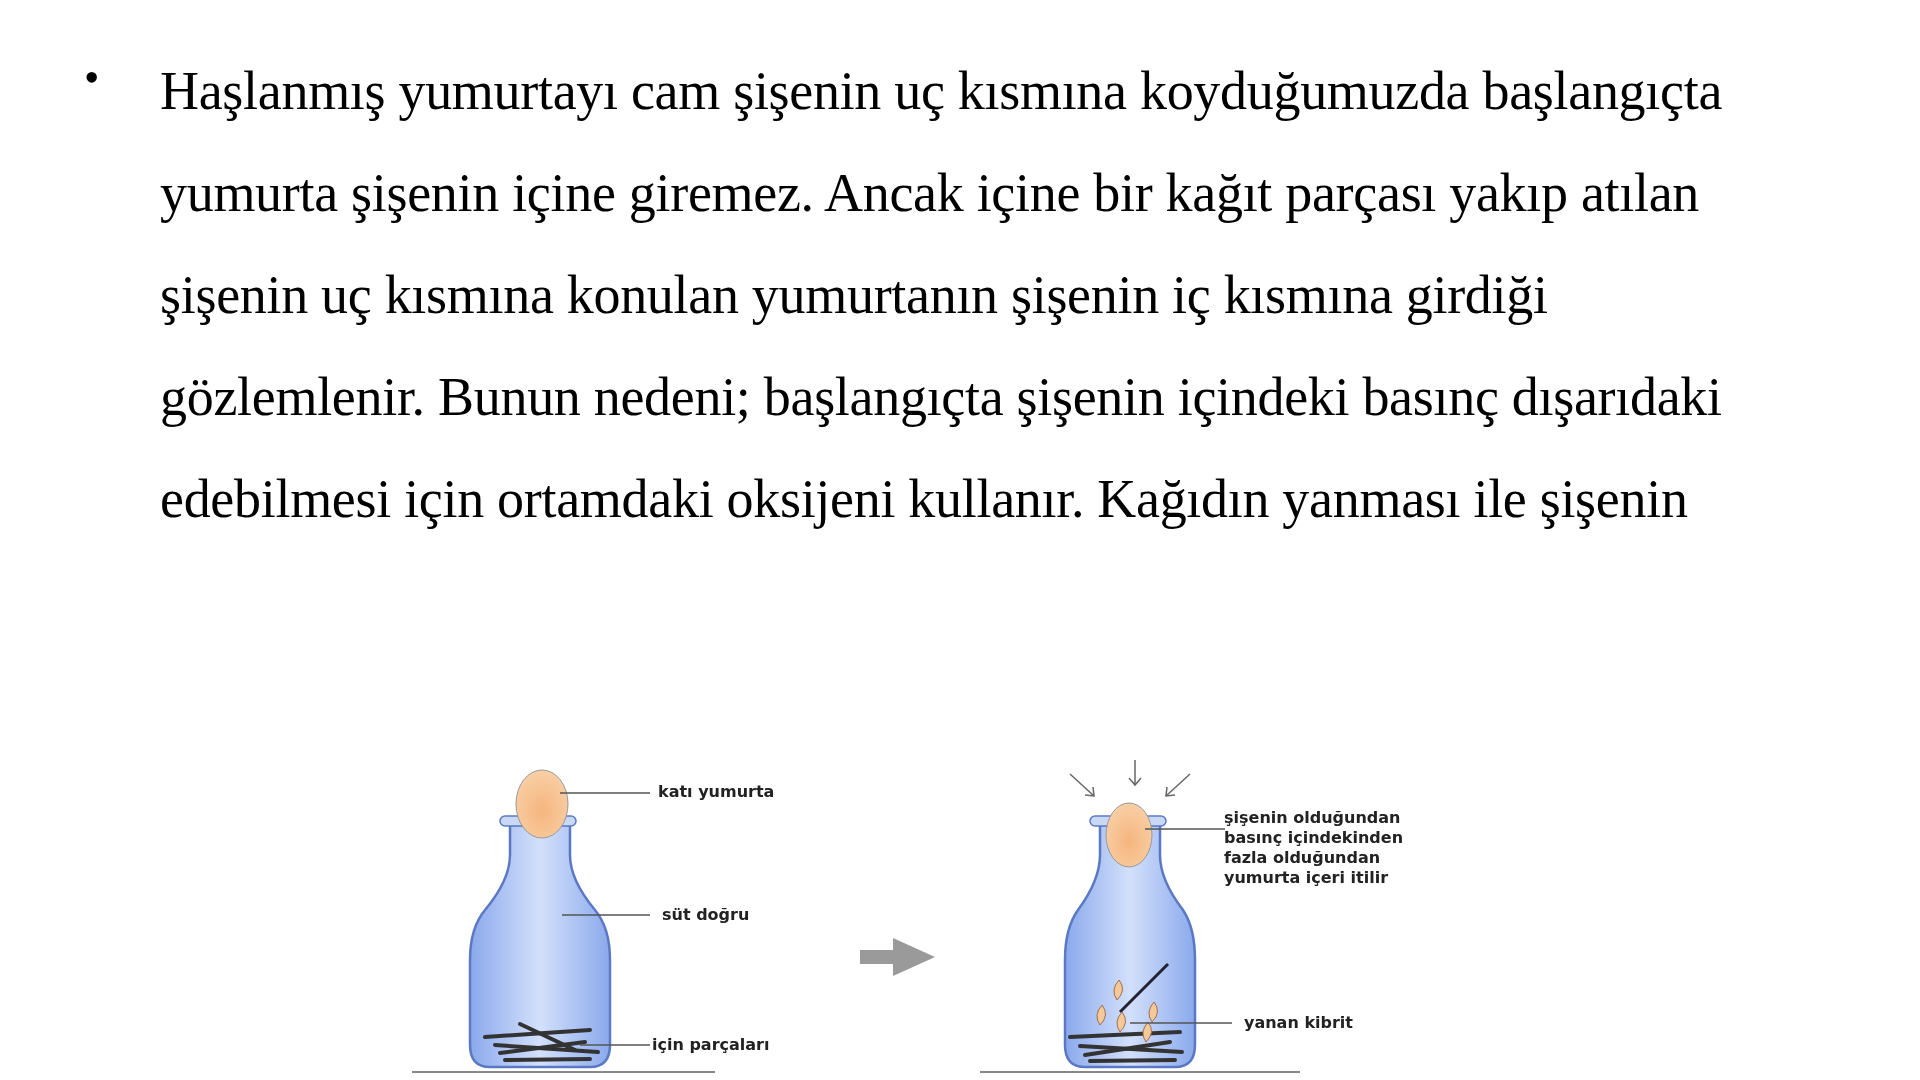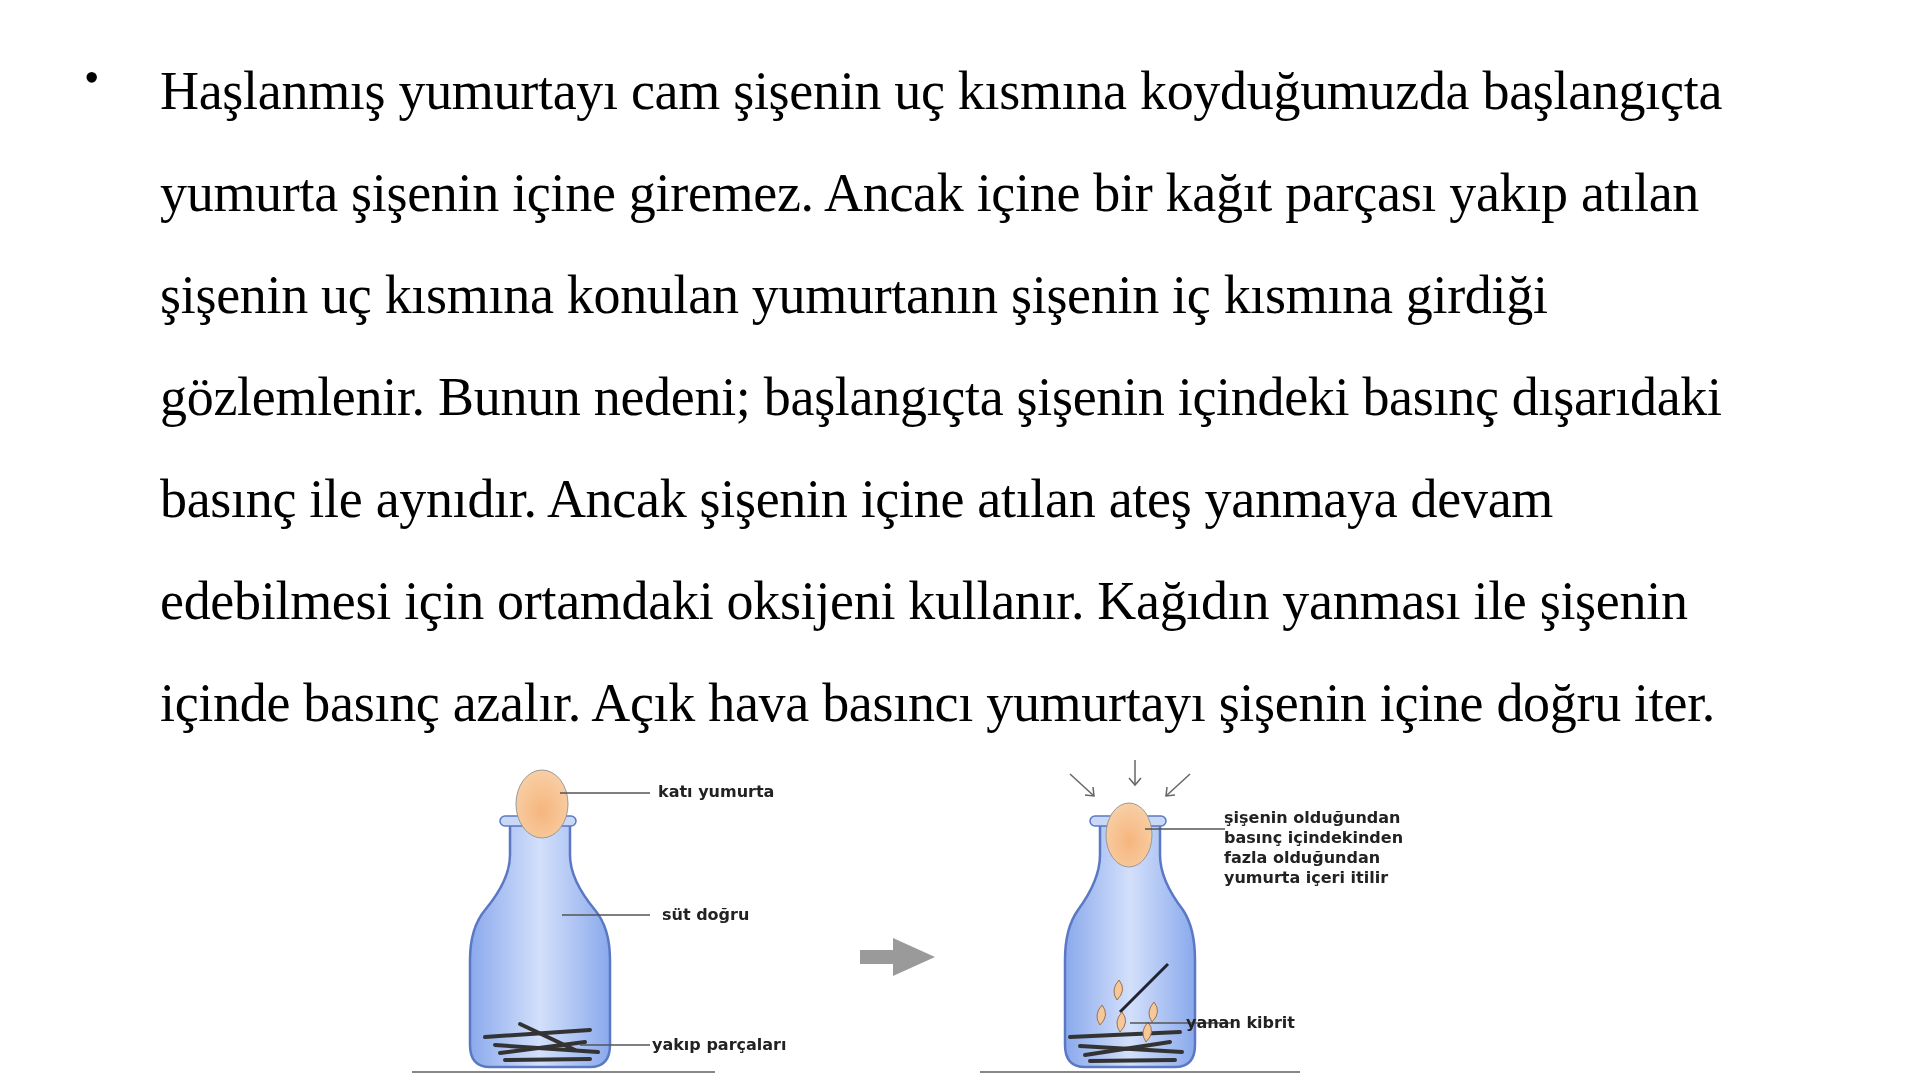--- a/index.html
+++ b/index.html
@@ -12,23 +12,21 @@
 </style>
 </head>
 <body>
 
 <div class="bullet">•</div>
 <div class="para">
   <div class="line">Haşlanmış yumurtayı cam şişenin uç kısmına koyduğumuzda başlangıçta</div>
   <div class="line">yumurta şişenin içine giremez. Ancak içine bir kağıt parçası yakıp atılan</div>
   <div class="line">şişenin uç kısmına konulan yumurtanın şişenin iç kısmına girdiği</div>
   <div class="line">gözlemlenir. Bunun nedeni; başlangıçta şişenin içindeki basınç dışarıdaki</div>
-  <div class="line">basınç ile aynıdır. Ancak şişenin içine atılan ateş yanmaya devam</div>
   <div class="line">edebilmesi için ortamdaki oksijeni kullanır. Kağıdın yanması ile şişenin</div>
-  <div class="line">içinde basınç azalır. Açık hava basıncı yumurtayı şişenin içine doğru iter.</div>
 </div>
 
 <div class="figure">
   <svg width="1920" height="320" viewBox="0 0 1920 320" style="position:absolute;left:0;top:0">
     <defs>
       <linearGradient id="bg" x1="0" x2="1" y1="0" y2="0">
         <stop offset="0" stop-color="#8aa9ec"></stop>
         <stop offset="0.5" stop-color="#d3e0fb"></stop>
         <stop offset="1" stop-color="#8aa9ec"></stop>
       </linearGradient>
@@ -86,21 +84,21 @@
         <path d="M 1120 272 q -7 -10 2 -20 q 8 10 -2 20 z"></path>
         <path d="M 1152 262 q -7 -10 2 -20 q 8 10 -2 20 z"></path>
         <path d="M 1146 282 q -7 -10 2 -20 q 8 10 -2 20 z"></path>
       </g>
       <line x1="1145" y1="69" x2="1225" y2="69" stroke="#555" stroke-width="1.5"></line>
       <line x1="1130" y1="263" x2="1232" y2="263" stroke="#555" stroke-width="1.5"></line>
     </g>
   </svg>
   <div class="lbl" style="left:658px; top:22px;">katı yumurta</div>
   <div class="lbl" style="left:662px; top:145px;">süt doğru</div>
-  <div class="lbl" style="left:652px; top:275px;">yakıp parçaları</div>
+  <div class="lbl" style="left:652px; top:275px;">için parçaları</div>
   <div class="lbl" style="left:1224px; top:48px;">
     <div>şişenin olduğundan</div>
     <div>basınç içindekinden</div>
     <div>fazla olduğundan</div>
     <div>yumurta içeri itilir</div>
   </div>
-  <div class="lbl" style="left:1186px; top:253px;">yanan kibrit</div>
+  <div class="lbl" style="left:1244px; top:253px;">yanan kibrit</div>
 </div>
 
 </body></html>

